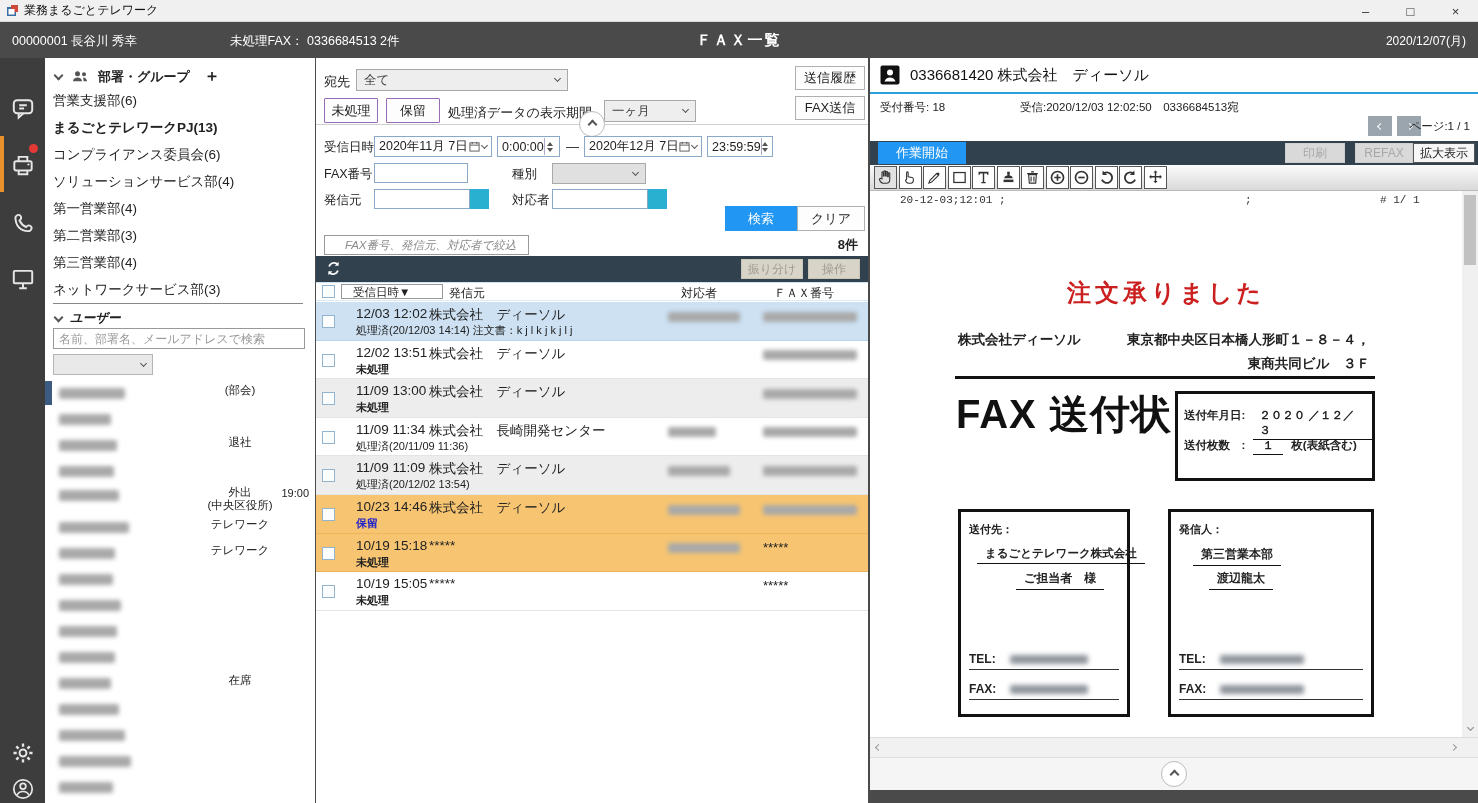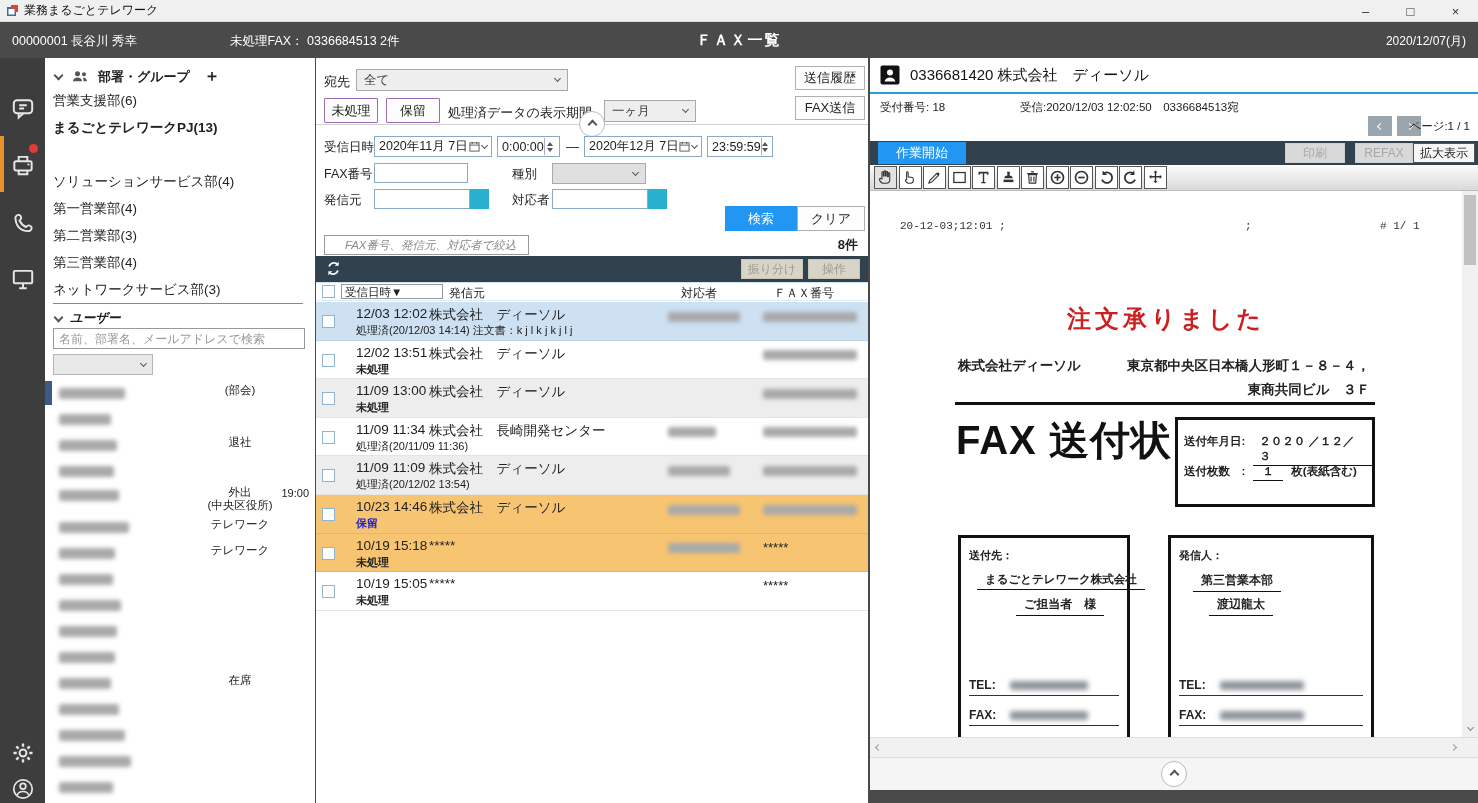--- a/index.html
+++ b/index.html
@@ -65,21 +65,21 @@
   .cyansq { position:absolute; width:19px; height:20px; background:#29b0d0; }
   .input { position:absolute; border:1px solid #8aa8c8; background:#fff; height:20px; }
   .filter-input { position:absolute; left:8px; top:177px; width:205px; height:20px; border:1px solid #999; font-size:11.5px; padding:0 4px 0 20px; }
   .filter-input::placeholder { font-style:italic; color:#8a8a8a; }
   .mag { position:absolute; left:11px; top:180px; width:14px; height:14px; }
   .count { position:absolute; right:10px; top:178px; font-weight:bold; font-size:13px; }
   .listbar { position:absolute; left:0; top:198px; width:552px; height:26px; background:#32414e; }
   .listbar svg { position:absolute; left:8px; top:3px; width:19px; height:19px; }
   .thead { position:absolute; left:0; top:224px; width:552px; height:19px; background:#fff; border-top:1px solid #cfe3f3; border-bottom:1px solid #dceaf5; font-size:12px; }
   .chk { position:absolute; width:13px; height:13px; border:1px solid #93b4cf; background:#fbfdff; }
-  .sortbox { position:absolute; left:25px; top:1px; width:102px; height:15px; border:1px solid #999; font-size:11.5px; padding-left:3px; background:#fff; }
+  .sortbox { position:absolute; left:25px; top:1px; width:102px; height:15px; border:1px solid #999; font-size:11.5px; padding-left:11px; background:#fff; }
   .f-row { position:absolute; left:0; width:552px; height:38.6px; border-bottom:1px solid #e4e4e4; }
   .f-row.bg-sel { background:#cde1f3; border-bottom:1px solid #b9d3ea; }
   .f-row.bg-gray { background:#ededed; }
   .f-row.bg-orange { background:#f7c571; border-bottom:1px solid #eeb658; }
   .f-time { position:absolute; left:40px; top:4px; font-size:13.5px; }
   .f-sender { position:absolute; left:113px; top:4px; font-size:13.5px; }
   .f-handler { position:absolute; left:352px; top:6px; }
   .f-fax { position:absolute; left:447px; top:6px; font-size:13px; }
   .f-status { position:absolute; left:40px; top:21px; font-size:11px; color:#222; }
   .st-un { font-weight:bold; }
@@ -94,21 +94,21 @@
   .pv-receipt { position:absolute; left:10px; top:42px; font-size:11.5px; }
   .pv-received { position:absolute; left:150px; top:42px; font-size:11.5px; }
   .pgbtn { position:absolute; top:58px; width:24px; height:20px; background:#9aa5ad; display:flex; align-items:center; justify-content:center; }
   .pgbtn .chev { border-color:#fff; }
   .pv-page { position:absolute; right:8px; top:61px; font-size:11.5px; }
   .pv-toolbar { position:absolute; left:0; top:83px; width:608px; height:24px; background:#32414e; }
   .iconbar { position:absolute; left:0; top:107px; width:608px; height:26px; background:linear-gradient(#fcfcfc,#d9d9d9); border-bottom:1px solid #bbb; }
   .tool { position:absolute; top:1px; width:23px; height:23px; background:#fff; border:1.5px solid #555; display:flex; align-items:center; justify-content:center; }
   .tool svg { width:17px; height:17px; }
   .tool.pressed { background:#e2e2e2; }
-  .doc { position:absolute; left:0; top:133px; width:592px; height:546px; background:#fff; overflow:hidden;margin-top:26px; }
+  .doc { position:absolute; left:0; top:133px; width:592px; height:546px; background:#fff; overflow:hidden; }
   .doc-hdr { position:absolute; top:3px; font-family:"Liberation Mono","DejaVu Sans Mono",monospace; font-size:11px; color:#333; }
   .stamp { position:absolute; left:0; width:592px; top:86px; text-align:center; font-size:24px; font-weight:bold; color:#cc2020; letter-spacing:4px; }
   .doc-co { position:absolute; left:88px; top:140px; font-size:13.5px; font-weight:bold; }
   .doc-addr { position:absolute; right:92px; top:137px; text-align:right; font-size:13.5px; font-weight:bold; line-height:24px; }
   .doc-rule { position:absolute; left:85px; top:185px; width:420px; border-top:3px solid #111; }
   .doc-title { position:absolute; left:86px; top:196px; font-size:40px; font-weight:bold; color:#111; letter-spacing:1px; }
   .infobox { position:absolute; left:305px; top:200px; width:200px; height:90px; border:3px solid #111; }
   .infobox .row { position:absolute; left:6px; font-size:11.5px; font-weight:bold; display:flex; gap:8px; }
   .uline { border-bottom:1.5px solid #111; padding:0 6px 1px 6px; }
   .tofrom { position:absolute; top:318px; border:3px solid #111; background:#fff; }
@@ -205,20 +205,21 @@
         <circle cx="9" cy="8" r="3" fill="#555"></circle>
         <path d="M3.5 17c.5-3 2.5-4.5 5.5-4.5s5 1.5 5.5 4.5z" fill="#555"></path>
         <circle cx="16.8" cy="8.6" r="2.4" fill="#555"></circle>
         <path d="M15.8 12.7c2.5.3 4.2 1.7 4.7 4.3h-4.2z" fill="#555"></path>
       </svg>
     <span>部署・グループ</span>
     <span class="plus">＋</span>
   </div>
   <div class="grp" style="top:30px">営業支援部(6)</div>
   <div class="grp bold" style="top:57px">まるごとテレワークPJ(13)</div>
+  <div class="grp" style="top:84px">コンプライアンス委員会(6)</div>
   <div class="grp" style="top:111px">ソリューションサービス部(4)</div>
   <div class="grp" style="top:138px">第一営業部(4)</div>
   <div class="grp" style="top:165px">第二営業部(3)</div>
   <div class="grp" style="top:192px">第三営業部(4)</div>
   <div class="grp" style="top:219px">ネットワークサービス部(3)</div>
   <div class="org-divider"></div>
   <div class="users-head">
     <span class="chev down"></span>
     <span>ユーザー</span>
   </div>

